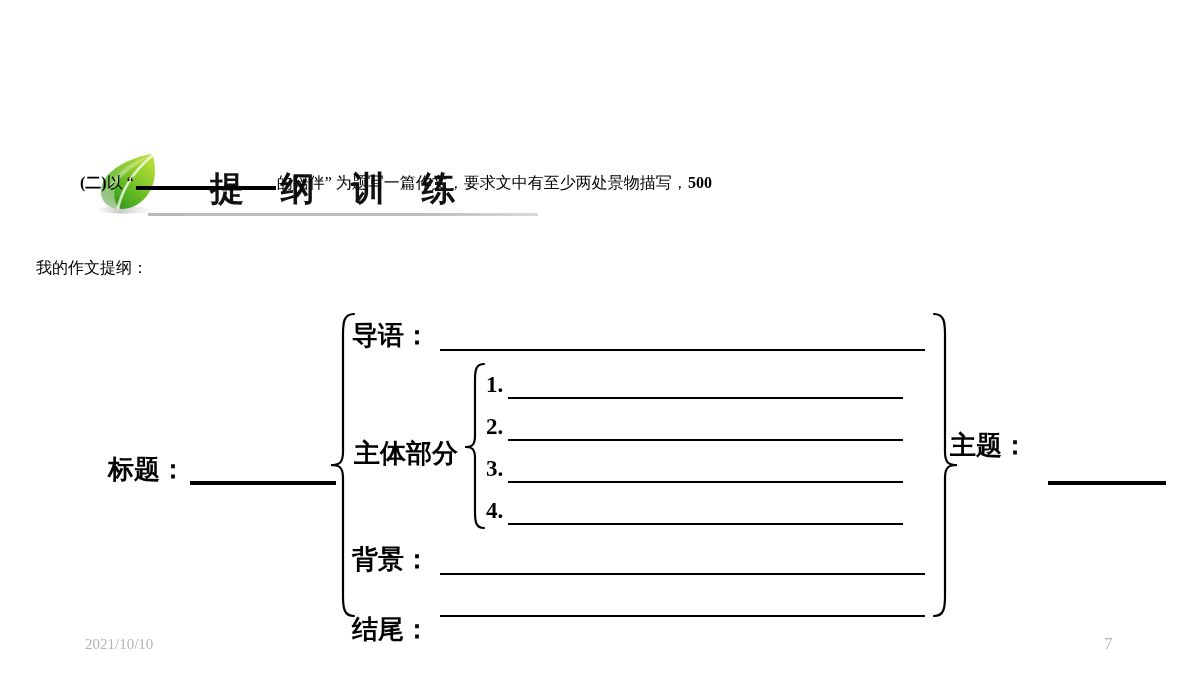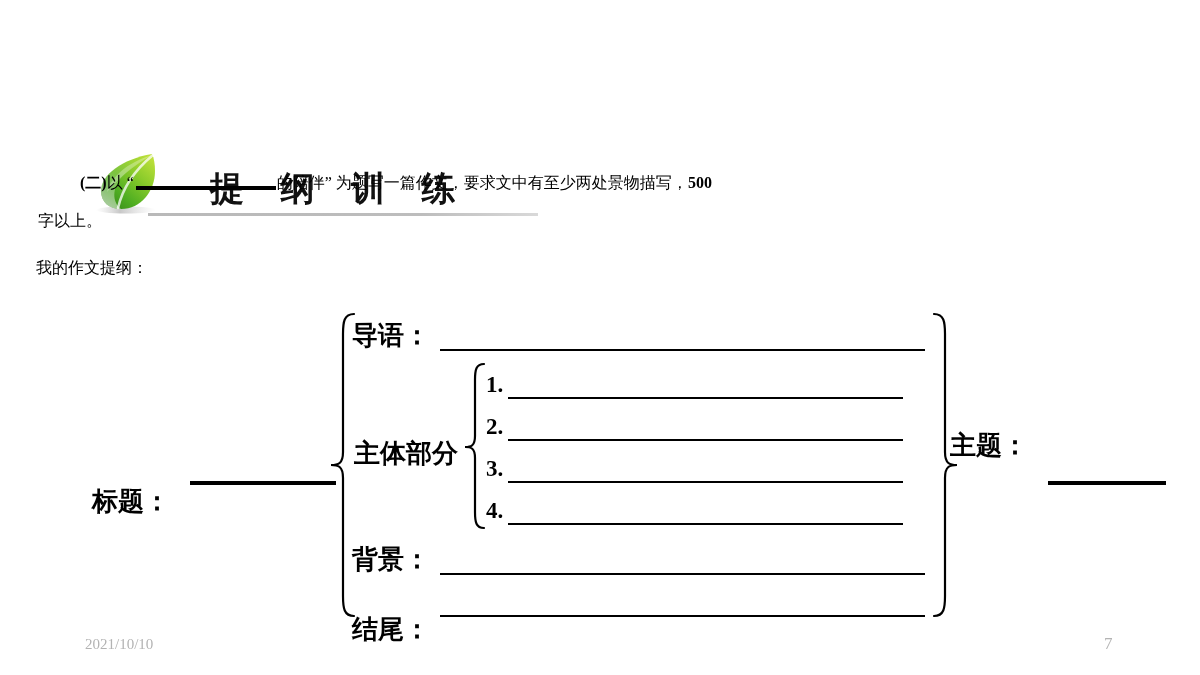--- a/index.html
+++ b/index.html
@@ -94,21 +94,21 @@
   .cn-label {
     position: absolute;
     font-family: "Liberation Sans", "DejaVu Sans", sans-serif;
     font-size: 26px;
     color: #000;
     white-space: nowrap;
     font-weight: bold;
   }
 
   
-  #title-label { left: 92px; top: 452px; margin-top: 32px; }
+  #title-label { left: 108px; top: 452px; }
   #title-rule {
     position: absolute;
     left: 190px;
     top: 481px;
     width: 146px;
     height: 4px;
     background: #000;
   }
 
   
@@ -223,21 +223,20 @@
       <path d="M61 5 C44 19 31 36 26 58" stroke="#ffffff" stroke-opacity="0.75" stroke-width="2.6" fill="none" stroke-linecap="round"></path>
     </svg>
   </div>
 
   <div id="header-title">提 纲 训 练</div>
   <div id="header-rule"></div>
 </div>
 
 <div id="prompt-block">
   <div id="prompt-line-1"><span class="paren-label">(二)</span><span>以 “</span><span class="inline-blank"></span><span>的陪伴” 为题写一篇作文，要求文中有至少两处景物描写，</span><span class="bold-num">500</span></div>
-  <div id="prompt-line-2">字以上。</div>
 </div>
 
 <div id="outline-label">我的作文提纲：</div>
 
 <div>
 
   <div class="cn-label" id="title-label">标题：</div>
   <div id="title-rule"></div>
 
   <div class="brace-svg" id="brace-left-outer">

